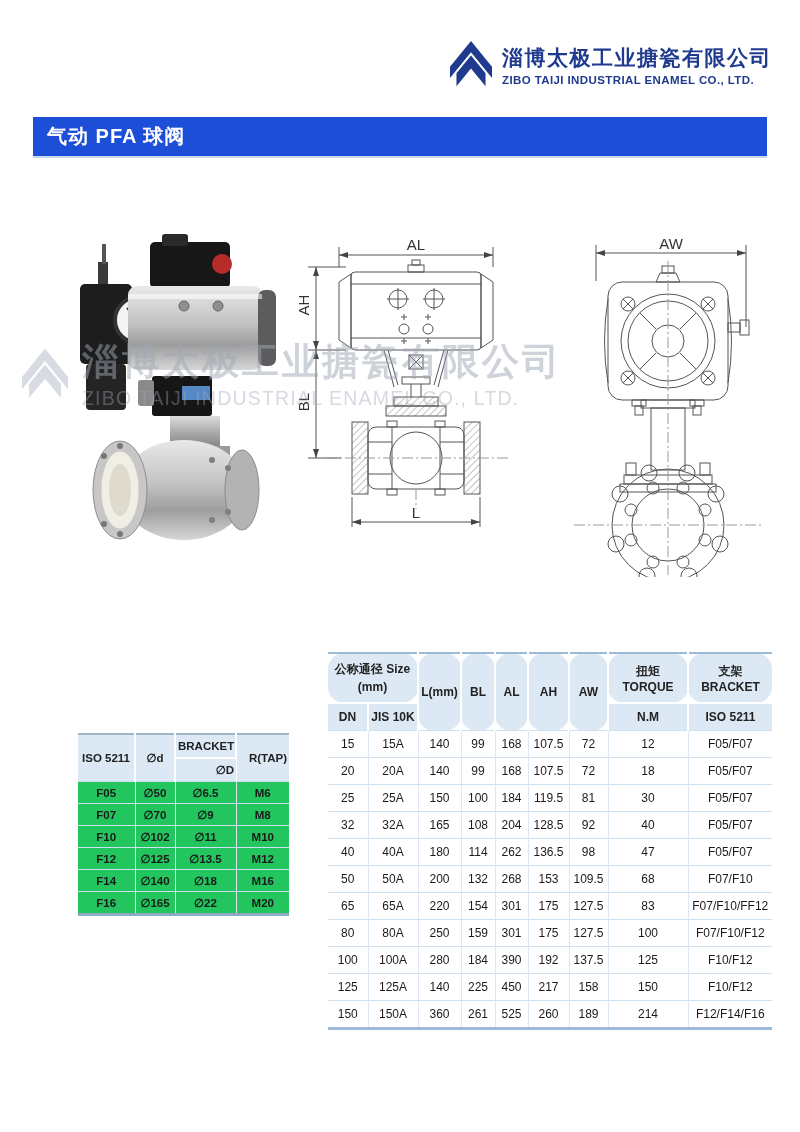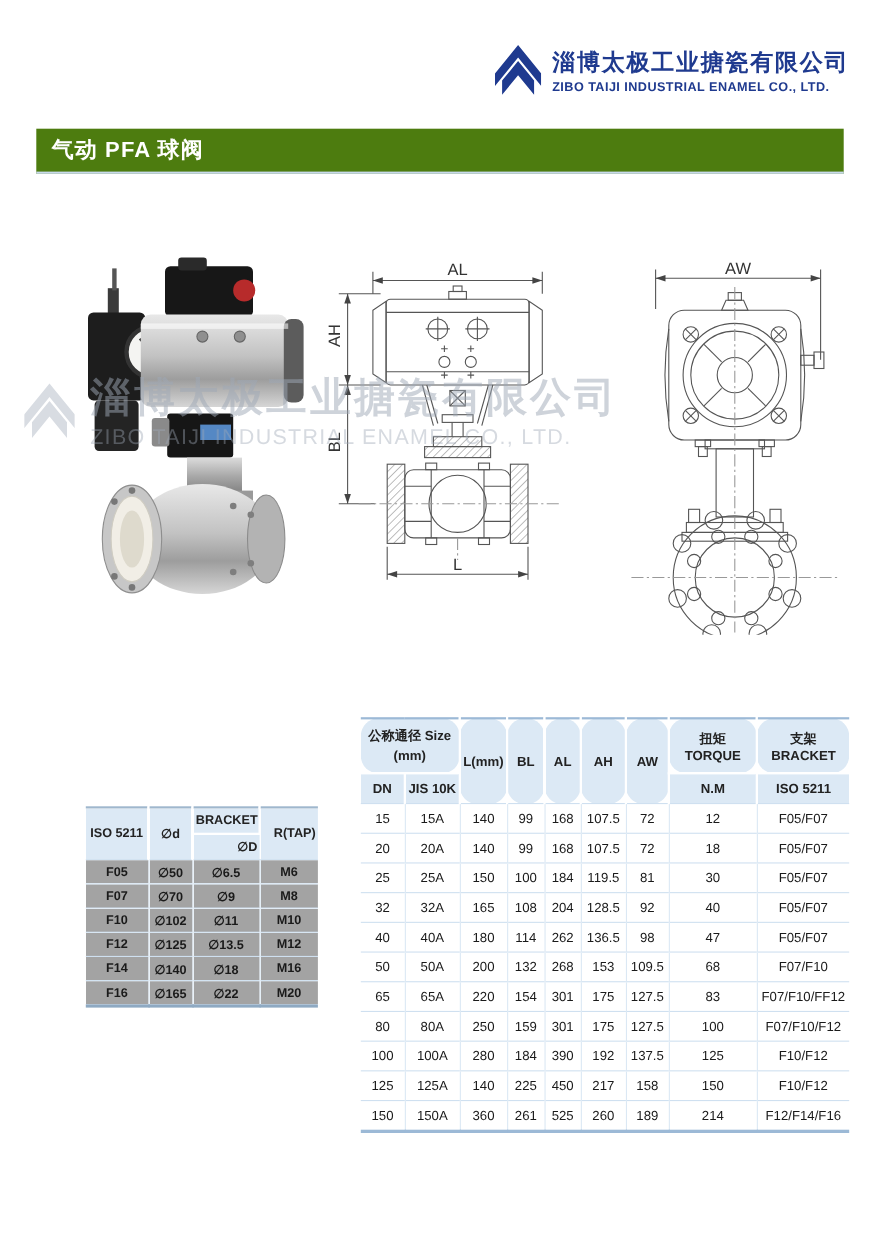--- a/index.html
+++ b/index.html
@@ -9,21 +9,21 @@
     margin:0 auto;
   }
   
   .logo-block{position:absolute;top:40px;right:28px;display:flex;align-items:center;gap:10px;}
   .logo-text{display:flex;flex-direction:column;align-items:flex-start;}
   .company-cn{font-size:21px;font-weight:700;color:#1f3a8f;letter-spacing:1.5px;line-height:1.15;white-space:nowrap;}
   .company-en{font-size:11.5px;font-weight:700;color:#1f3a8f;letter-spacing:.4px;margin-top:3px;white-space:nowrap;}
   
   .title-bar{
     position:absolute;left:33px;top:117px;width:734px;height:41px;
-    background:#4d7c0f;border-bottom:2px solid #c9daec;
+    background:#1d4ed8;border-bottom:2px solid #c9daec;
     display:flex;align-items:center;box-sizing:border-box;padding-left:14px;
   }
   .title-cn{color:#fff;font-size:20px;font-weight:700;letter-spacing:1px;white-space:nowrap;}
   .title-en{color:#fff;font-size:19px;font-weight:400;margin-left:22px;white-space:nowrap;}
   
   .fig{position:absolute;}
   .drawing text{fill:#333;font-family:"Liberation Sans",sans-serif;}
   
   .watermark{
     position:absolute;left:22px;top:338px;width:540px;display:flex;align-items:center;gap:14px;
@@ -37,21 +37,21 @@
   th,td{text-align:center;vertical-align:middle;padding:0 2px;overflow:hidden;}
   
   .bracket-table{
     position:absolute;left:78px;top:733px;width:211px;
     border-top:2px solid #9fb7cd;border-bottom:3px solid #8ea9c2;
     font-size:11.5px;
   }
   .bracket-table th{background:#dce9f5;font-weight:700;color:#222;height:22px;border-right:2px solid #fff;}
   .bracket-table th.sub-split{border-bottom:2px solid #fff;}
   .bracket-table th:last-child{border-right:none;text-align:right;}
-  .bracket-table td{height:21px;font-weight:600;color:#1a1a1a;border-right:1px solid #dbe8f4;border-top:1px solid #cfe0f0;background:#a3a3a3;}
+  .bracket-table td{height:21px;font-weight:600;color:#1a1a1a;border-right:1px solid #dbe8f4;border-top:1px solid #cfe0f0;background:#22c55e;}
   .bracket-table td:last-child{border-right:none;}
   
   .dim-table{
     position:absolute;left:328px;top:652px;width:444px;
     border-top:2px solid #9cb9d6;border-bottom:3px solid #9cb9d6;
     font-size:12px;
   }
   .dim-table th{background:#dce9f5;font-weight:700;color:#222;border-right:2px solid #fff;}
   .dim-table th:last-child{border-right:none;margin-top:28px;}
   .dim-table .hrow1 th{height:48px;border-radius:16px;}

